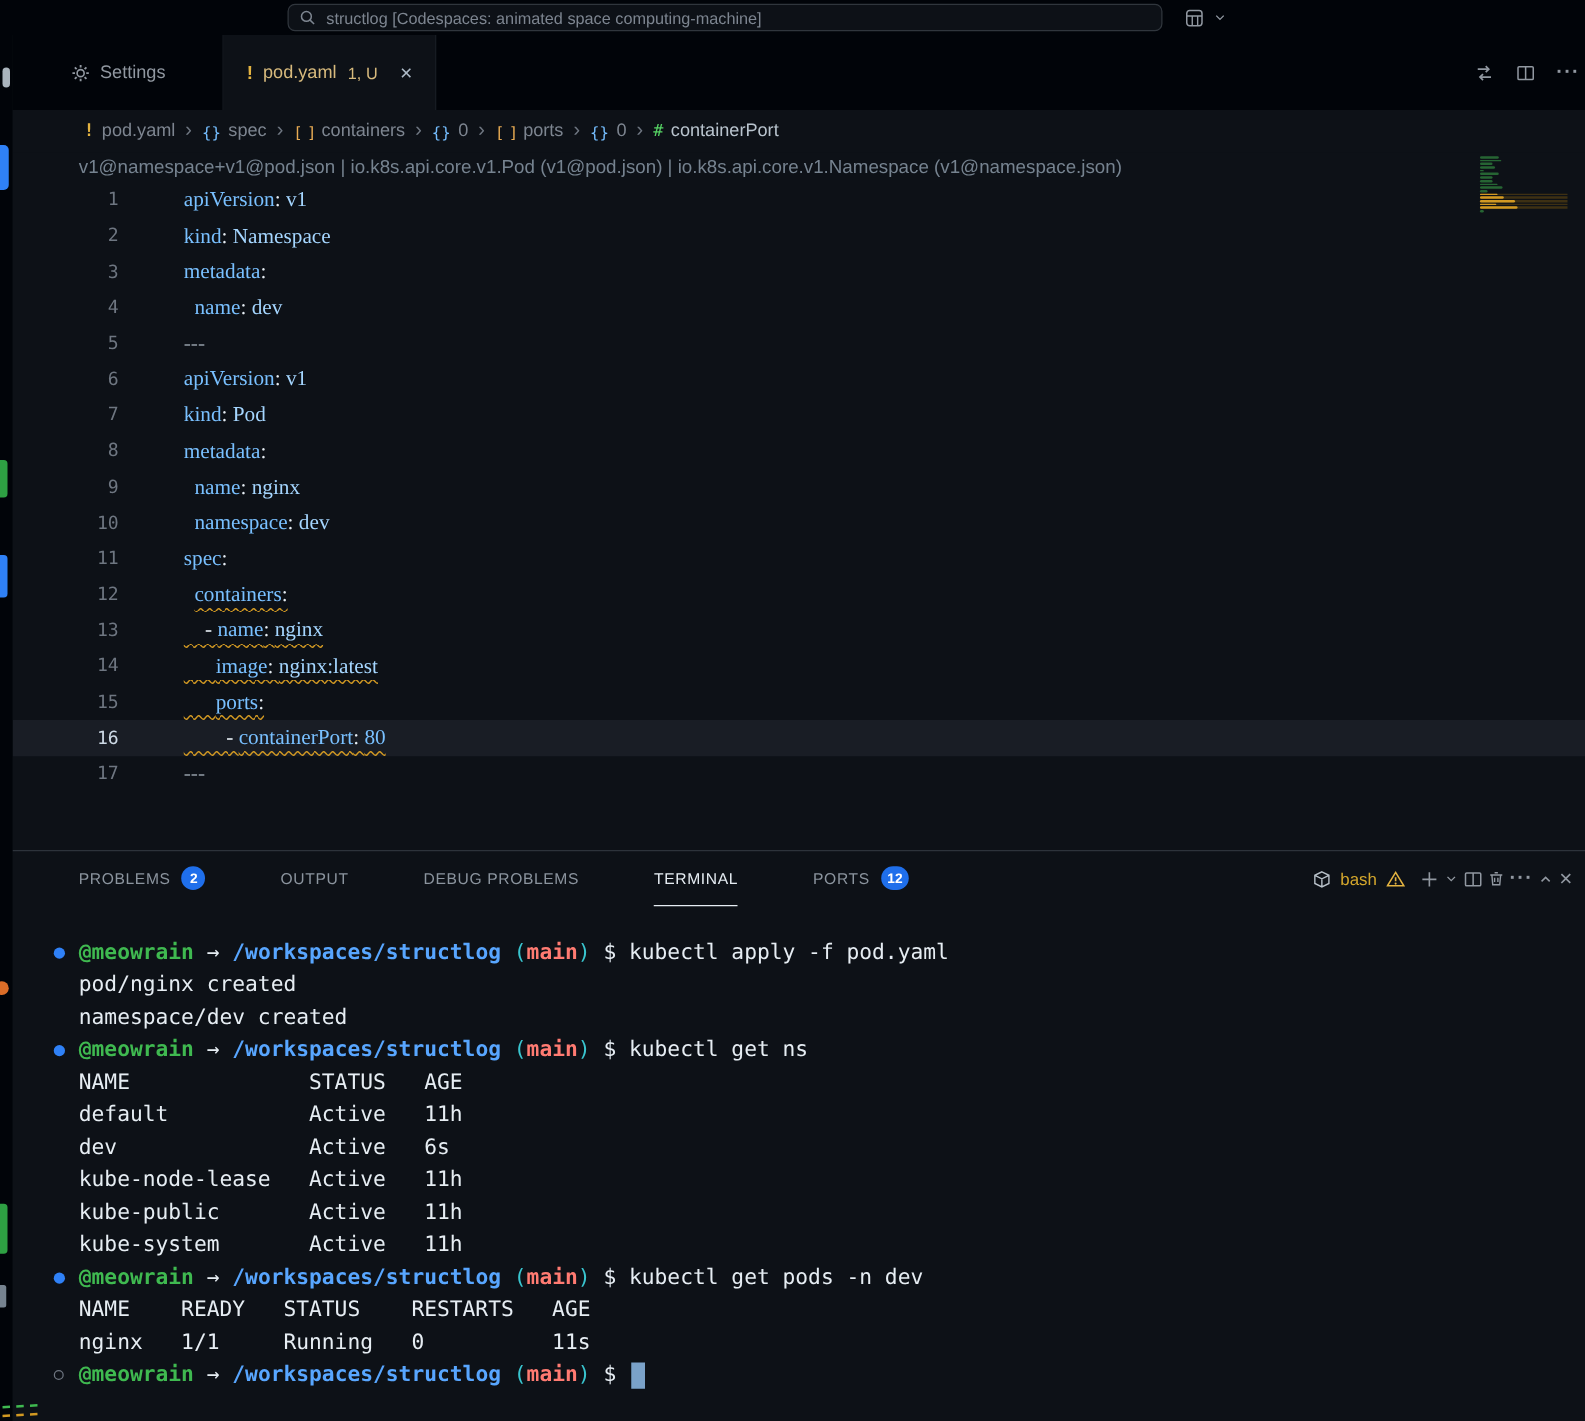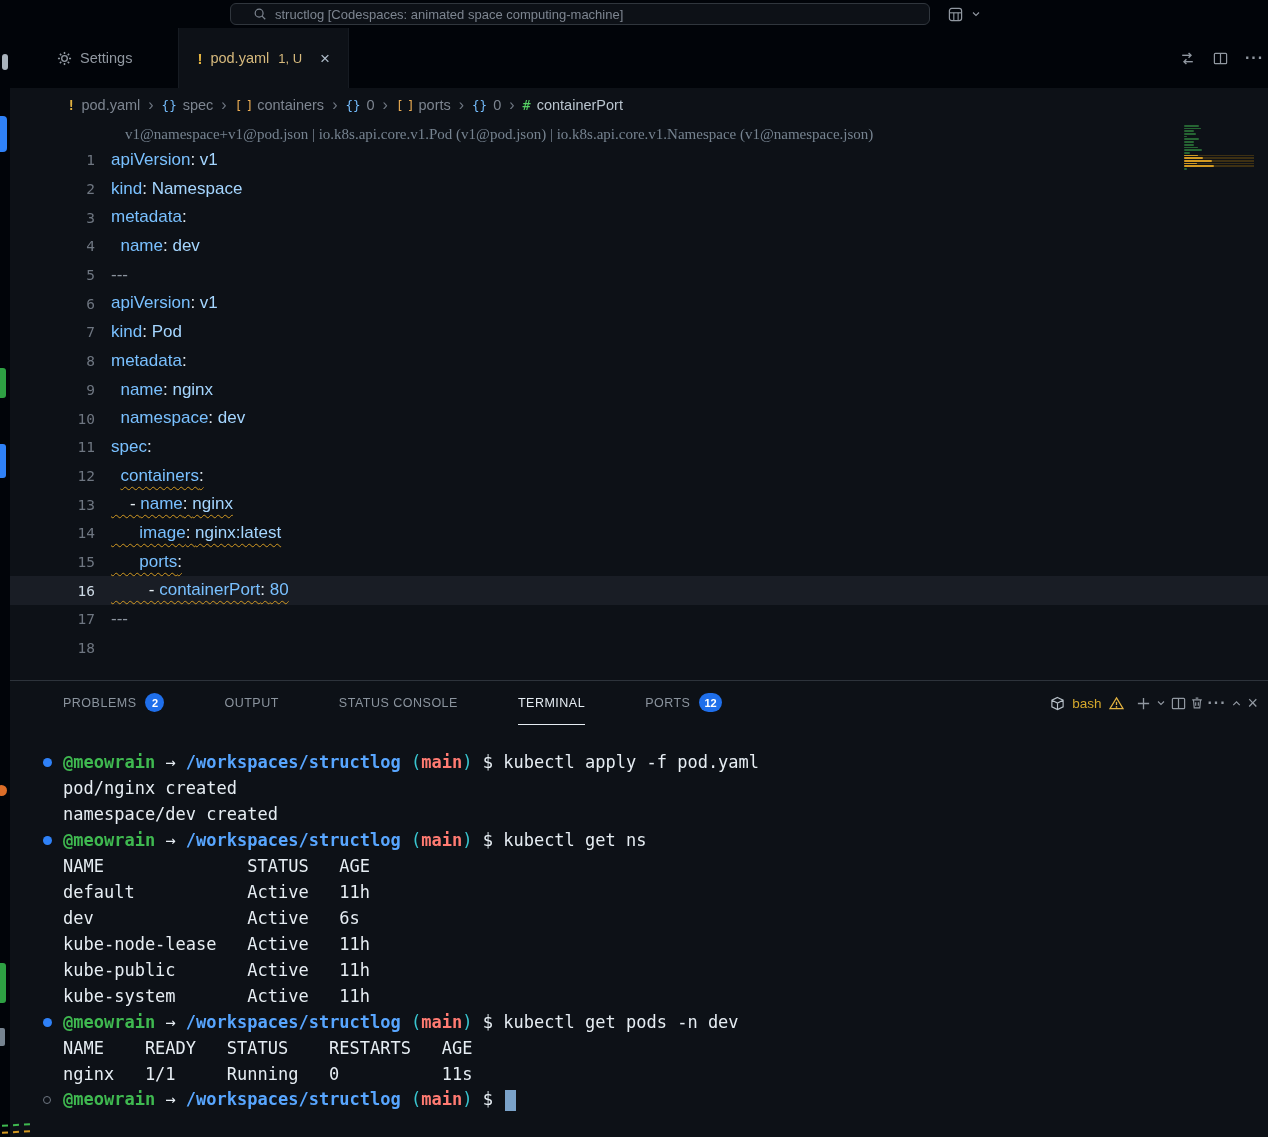--- a/index.html
+++ b/index.html
@@ -5,21 +5,21 @@
   *{box-sizing:border-box}
   html,body{margin:0;padding:0}
   body{width:1268px;height:1137px;overflow:hidden;background:#0d1117;
        font-family:"Liberation Sans","DejaVu Sans",sans-serif;color:#e6edf3;-webkit-font-smoothing:antialiased}
   svg{display:block}
 
   
   .titlebar{height:28px;background:#010409;position:relative}
   .searchbox{position:absolute;left:230px;top:3px;width:700px;height:22px;background:#0d1117;
              border:1px solid #30363d;border-radius:6px;display:flex;align-items:center;gap:8px;
-             padding-left:22px;color:#7d8590;font-size:13px;cursor:pointer}
+             padding-left:8px;color:#7d8590;font-size:13px;cursor:pointer}
   .tb-right{position:absolute;left:948px;top:0;height:28px;display:flex;align-items:center;gap:7px;color:#9198a1}
 
   
   .main{display:flex;height:1109px}
   .sliver{width:10px;background:#010409;position:relative;flex:none;overflow:visible;z-index:5}
   .frag{position:absolute}
   .content{flex:1;display:flex;flex-direction:column;min-width:0}
 
   
   .tabstrip{height:60px;background:#010409;display:flex;align-items:stretch;position:relative;padding-left:20px}
@@ -41,27 +41,27 @@
   .bc-sep{margin:0 8px;color:#6e7681;font-size:16px;line-height:1}
   .bc-ic{font-family:"DejaVu Sans Mono",monospace}
   .bc-warn{color:#e3b341;font-weight:700;font-size:14px}
   .bc-obj{color:#75beff;font-size:12.5px}
   .bc-arr{color:#e8ab53;font-size:12.5px;letter-spacing:-2px}
   .bc-num{color:#56d364;font-size:13.5px}
   .bc-label.last{color:#b9c4ce}
 
   
   .editor{position:relative;height:558px;background:#0d1117;overflow:hidden}
-  .schema-lens{height:24px;line-height:24px;padding-left:115px;font-family:Liberation Serif, serif;
+  .schema-lens{height:24px;line-height:24px;padding-left:53px;font-family:Liberation Sans, sans-serif;
                font-size:15px;color:#768390;white-space:pre;cursor:pointer}
   .ed-row{display:flex;height:28.7px;align-items:center}
   .ed-row.current{background:rgba(110,118,129,.13)}
   .ln{width:85px;text-align:right;flex:none;font-family:"DejaVu Sans Mono",monospace;font-size:14.5px;color:#6e7681}
   .ed-row.current .ln{color:#cdd9e5}
-  .code{margin-left:16px;font-family:Liberation Sans, sans-serif;font-size:17px;white-space:pre;line-height:28.7px}
+  .code{margin-left:52px;font-family:Liberation Serif, serif;font-size:17px;white-space:pre;line-height:28.7px}
   .tok-k{color:#79c0ff}
   .tok-v{color:#a5d6ff}
   .tok-p{color:#e6edf3}
   .tok-s{color:#8b949e}
   .tok-n{color:#79c0ff}
   .sq{text-decoration-line:underline;text-decoration-style:wavy;text-decoration-color:#d29922;
       text-decoration-thickness:1px;text-underline-offset:5px}
   .minimap{position:absolute;top:3px;right:14px;width:70px}
   .mm-row{height:1.7px;margin-bottom:1px}
   .mm-row.warn{background:rgba(187,128,9,.28)}
@@ -300,24 +300,20 @@
               <span class="code"><span class="tok-p sq">      </span><span class="tok-k sq">ports</span><span class="tok-p sq">:</span></span>
             </div>
             <div class="ed-row current">
               <span class="ln">16</span>
               <span class="code"><span class="tok-p sq">        - </span><span class="tok-k sq">containerPort</span><span class="tok-p sq">: </span><span class="tok-n sq">80</span></span>
             </div>
             <div class="ed-row">
               <span class="ln">17</span>
               <span class="code"><span class="tok-s">---</span></span>
             </div>
-            <div class="ed-row">
-              <span class="ln">18</span>
-              <span class="code"></span>
-            </div>
           </div>
         <div class="minimap" id="minimap">
             <div class="mm-row">
               <div class="mm-bar" style="width: 15.4px;"></div>
             </div>
             <div class="mm-row">
               <div class="mm-bar" style="width: 16.5px;"></div>
             </div>
             <div class="mm-row">
               <div class="mm-bar" style="width: 9.9px;"></div>
@@ -374,21 +370,21 @@
         <div class="panel-header">
           <div id="panel-tabs">
               <div class="ptab">
                 <span>PROBLEMS</span>
                 <span class="pbadge">2</span>
               </div>
               <div class="ptab">
                 <span>OUTPUT</span>
               </div>
               <div class="ptab">
-                <span>STATUS CONSOLE</span>
+                <span>DEBUG PROBLEMS</span>
               </div>
               <div class="ptab active">
                 <span>TERMINAL</span>
               </div>
               <div class="ptab">
                 <span>PORTS</span>
                 <span class="pbadge">12</span>
               </div>
             </div>
           <div class="panel-actions">

